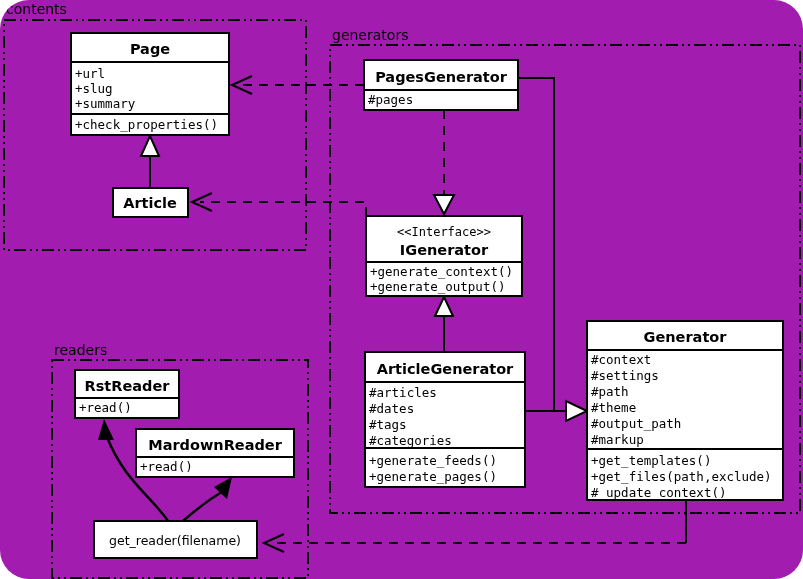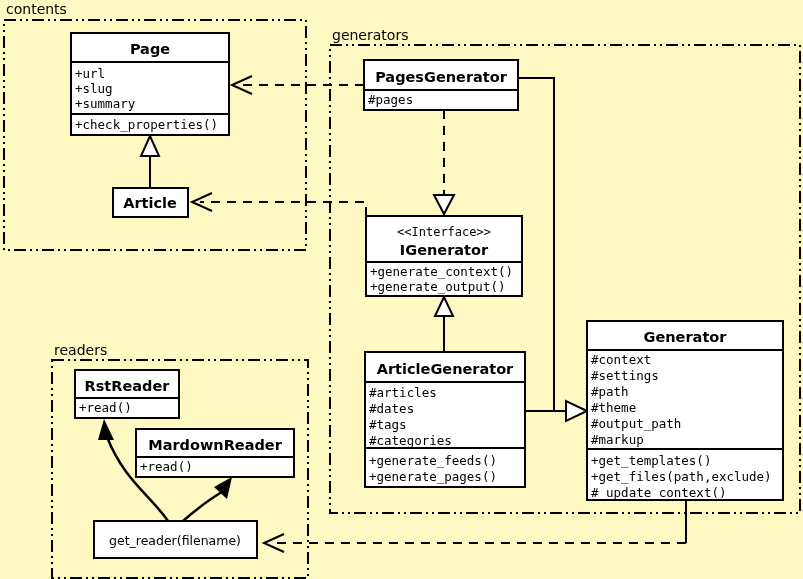--- a/index.html
+++ b/index.html
@@ -4,23 +4,24 @@
 <style>
   html, body {
     margin: 0;
     padding: 0;
     background: #ffffff;
   }
   #diagram-root {
     position: relative;
     width: 803px;
     height: 579px;
-    background: #fef9c3;
+    background: #a21caf;
     font-family: "DejaVu Sans", sans-serif;
     overflow: hidden;
+    border-radius: 29px;
   }
   svg { display: block; }
   .pkg-label {
     font-family: "DejaVu Sans", sans-serif;
     font-size: 14px;
     fill: #000000;
   }
   .cls-name {
     font-family: "DejaVu Sans", sans-serif;
     font-size: 14.5px;

